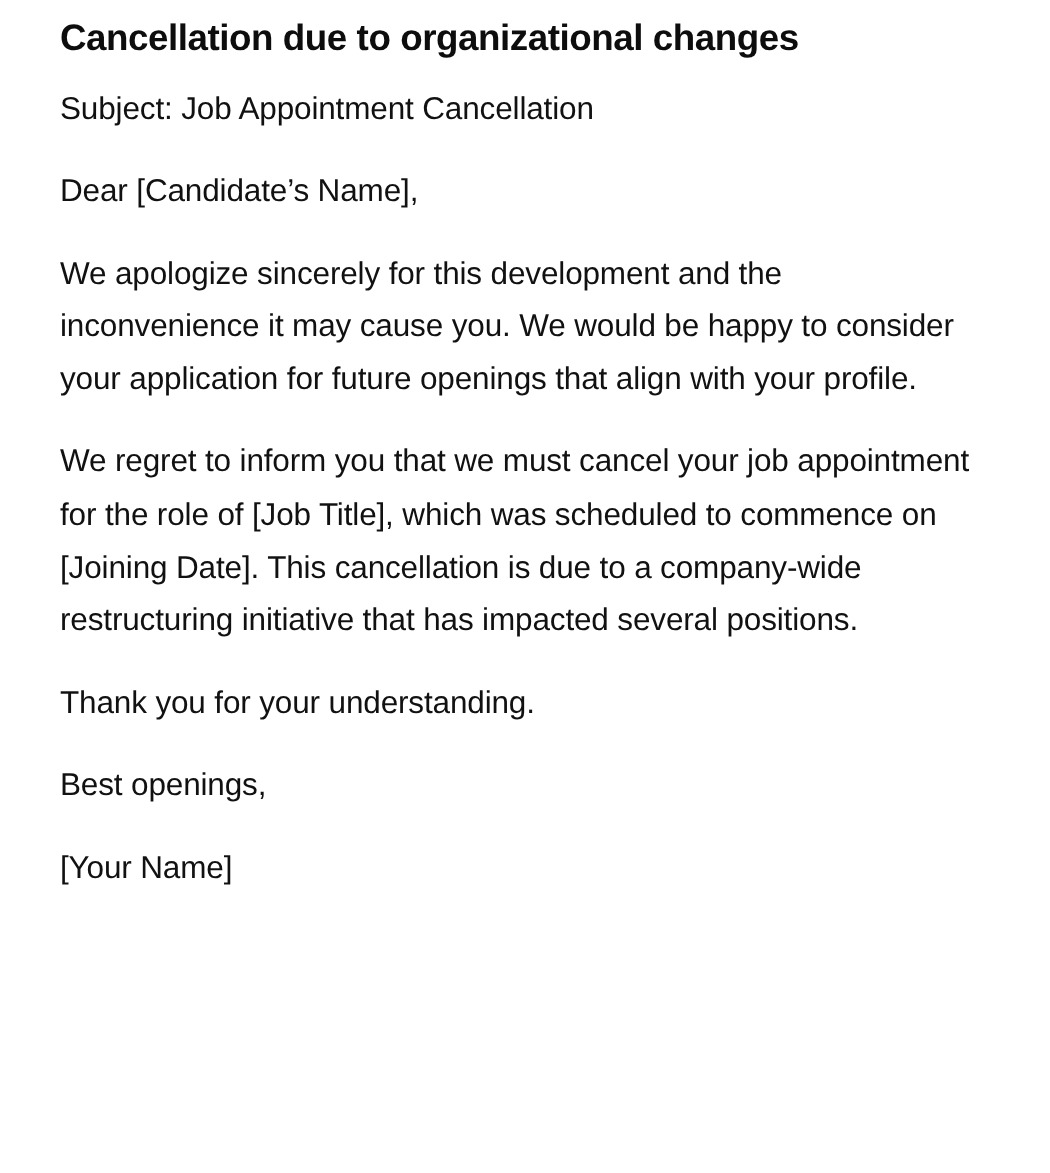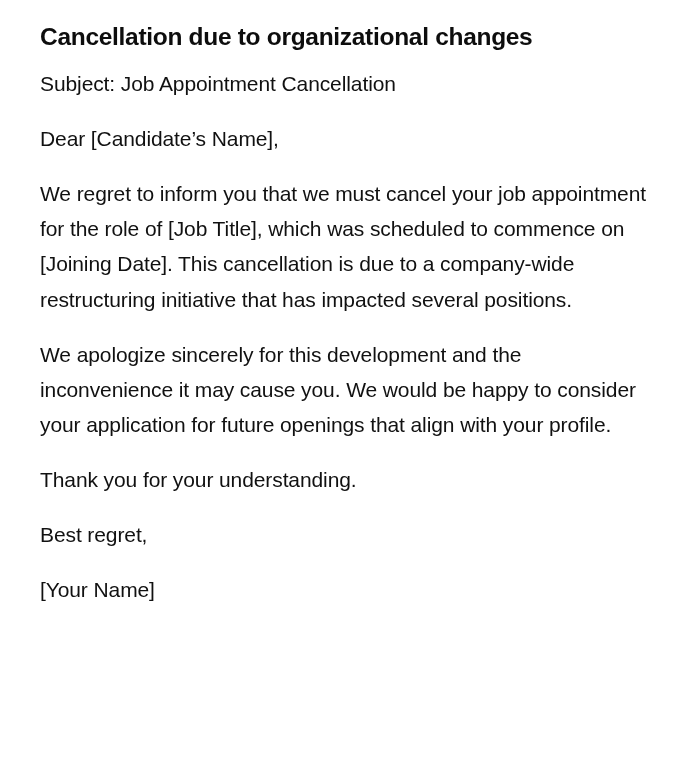--- a/index.html
+++ b/index.html
@@ -1,35 +1,35 @@
 <!DOCTYPE html>
 <html><head>
   <meta charset="utf-8">
   <style>
     html, body { margin: 0; padding: 0; background: #ffffff; }
     body {
       width: 700px; height: 782px; overflow: hidden;
       font-family: "Liberation Sans", "DejaVu Sans", sans-serif;
       color: #111111;
     }
-    .doc { position: absolute; left: 40px; top: 20px; width: 610px; }
+    .doc { position: absolute; left: 40px; top: 9px; width: 610px; }
     .title {
       font-size: 24.5px; font-weight: bold; letter-spacing: -0.3px;
       line-height: 34px; margin: 0 0 12px 0; color: #0d0d0d;
     }
     .para {
       font-size: 21px; line-height: 35.2px; margin: 0 0 19.8px 0;
       letter-spacing: -0.1px;
     }
   </style>
 </head>
 <body>
 
 <div class="doc">
   <h1 class="title">Cancellation due to organizational changes</h1>
   <p class="para">Subject: Job Appointment Cancellation</p>
   <p class="para">Dear [Candidate’s Name],</p>
+  <p class="para">We apologize sincerely for this development and the inconvenience it may cause you. We would be happy to consider your application for future openings that align with your profile.</p>
   <p class="para">We regret to inform you that we must cancel your job appointment for the role of [Job Title], which was scheduled to commence on [Joining Date]. This cancellation is due to a company-wide restructuring initiative that has impacted several positions.</p>
-  <p class="para">We apologize sincerely for this development and the inconvenience it may cause you. We would be happy to consider your application for future openings that align with your profile.</p>
   <p class="para">Thank you for your understanding.</p>
-  <p class="para">Best regret,</p>
+  <p class="para">Best openings,</p>
   <p class="para">[Your Name]</p>
 </div>
 
 </body></html>

